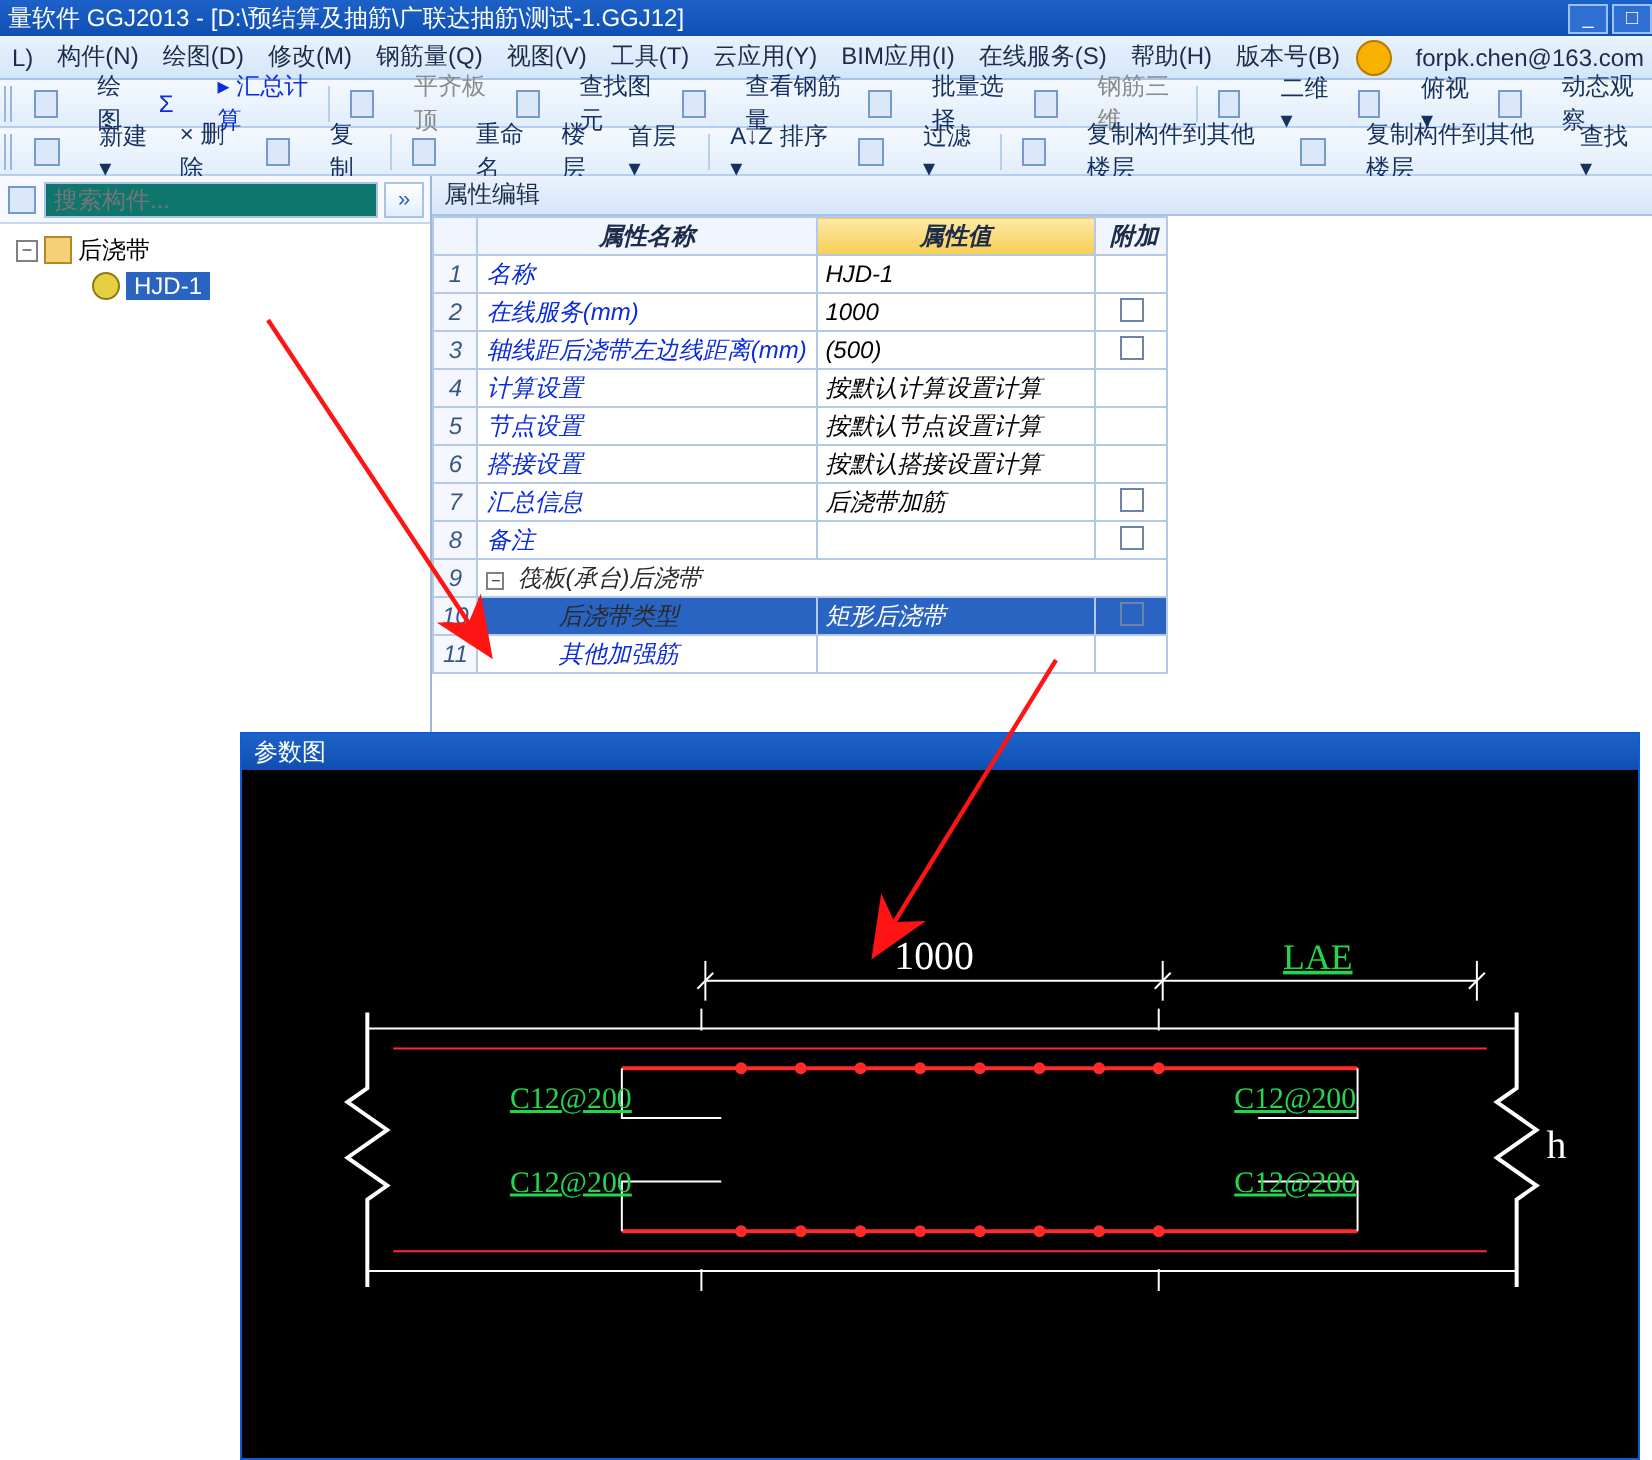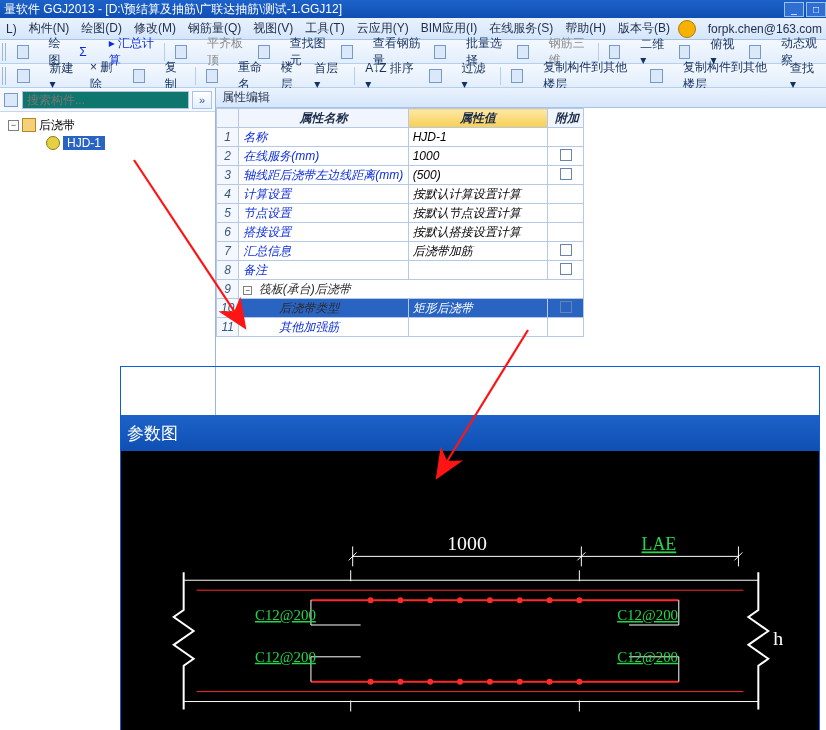--- a/index.html
+++ b/index.html
@@ -125,22 +125,22 @@
 
   
   .diagram-window {
     position:absolute;
     left:120px; top:366px;
     width:700px; height:364px;
     border:1px solid #0b5ed7;
     z-index:400;
   }
   .diagram-title {
-    height:36px; background:linear-gradient(#1d62c9,#0f4fb3);
-    color:#fff; font-size:17px; display:flex; align-items:center; padding-left:6px;margin-top:48px;
+    height:18px; background:linear-gradient(#1d62c9,#0f4fb3);
+    color:#fff; font-size:12px; display:flex; align-items:center; padding-left:6px;
   }
   .diagram-canvas { width:100%; height:calc(100% - 18px); background:#000; display:block; }
 
   
   .arrow-svg { position:absolute; left:0; top:0; width:826px; height:730px; pointer-events:none; z-index:500; }
 
 </style>
 </head>
 <body>
 

